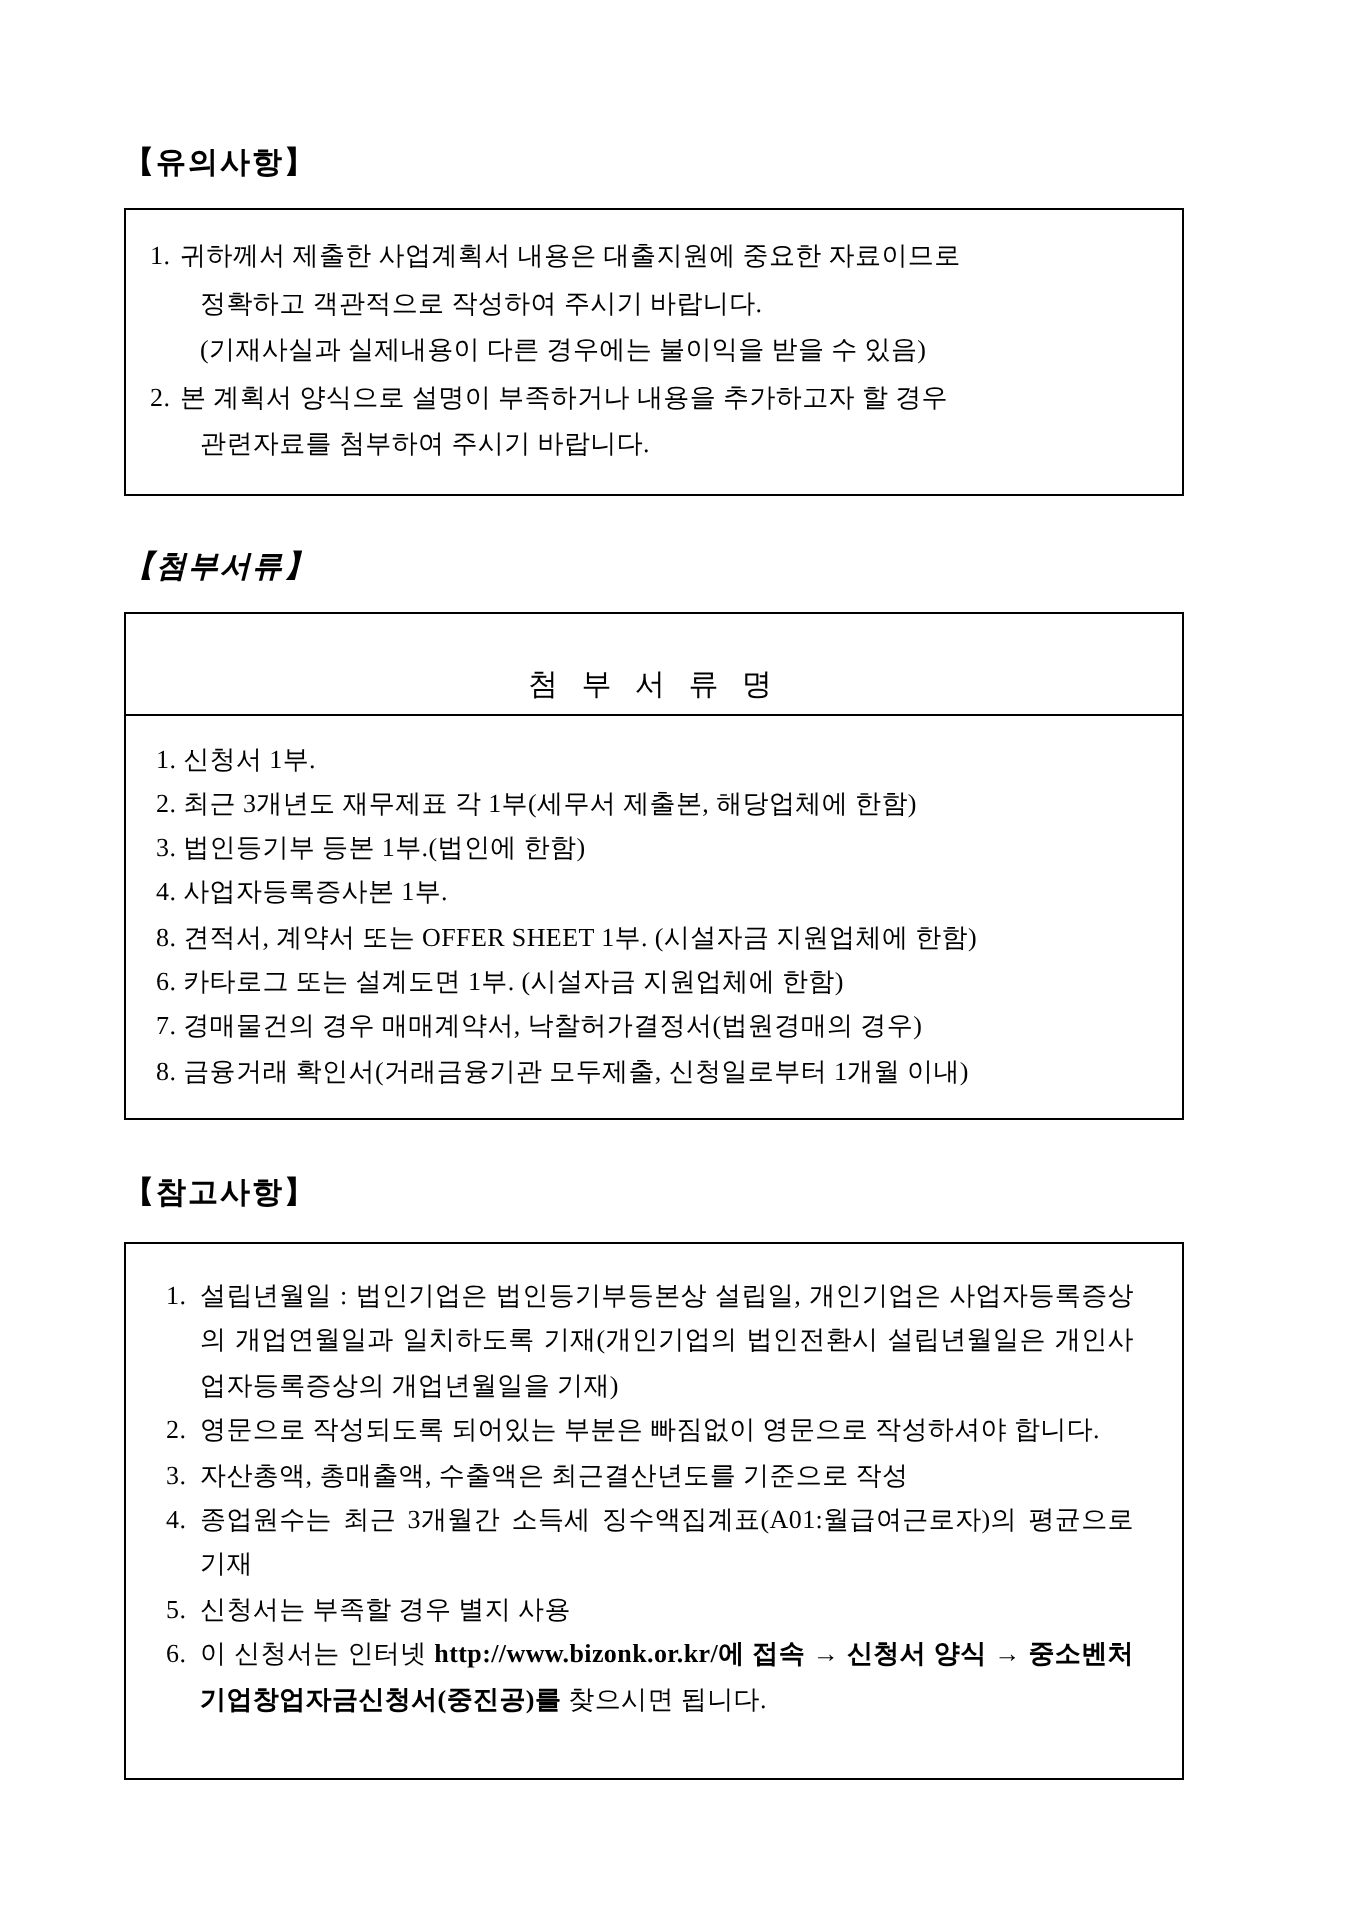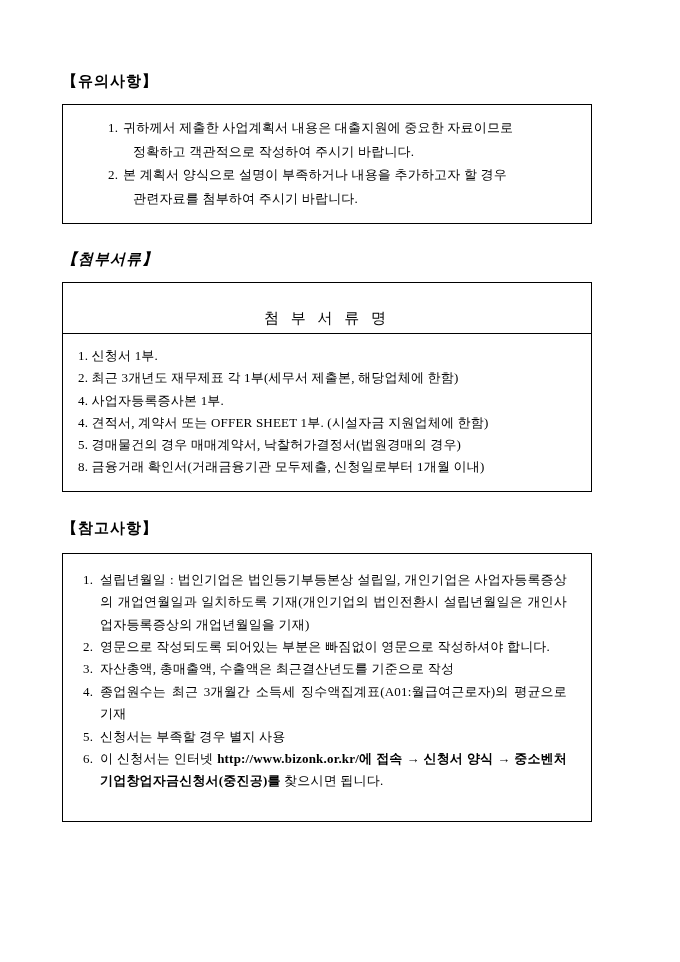--- a/index.html
+++ b/index.html
@@ -13,21 +13,21 @@
     position: relative; width: 652px; height: 962px;
     padding: 72px 60px 40px 62px;
     box-sizing: border-box; overflow: hidden; background: #ffffff;
   }
   .sec-heading {
     font-size: 15px; font-weight: bold; letter-spacing: 1px;
   }
   .box { border: 1px solid #000; }
 
   
-  .notes-box { margin-top: 13px; padding: 11px 22px 13px 45px; }
+  .notes-box { margin-top: 13px; padding: 11px 22px 13px 12px; }
   .nline { line-height: 23.5px; letter-spacing: 0.2px; white-space: nowrap; }
   .nnum { display: inline-block; width: 15px; }
   .cont { padding-left: 25px; }
 
   
   .attach-heading { margin-top: 26px; font-style: italic; }
   .attach-table { margin-top: 13px; }
   .table-header {
     text-align: center; font-size: 15px; letter-spacing: 4px;
     padding: 6px 0 5px 0; border-bottom: 1px solid #000; margin-top: 20px;
@@ -48,36 +48,39 @@
 
 <div class="page">
 
   <div class="sec-heading">【유의사항】</div>
 
   <div class="box notes-box">
     <div class="nline">
       <span class="nnum">1.</span><span>귀하께서 제출한 사업계획서 내용은 대출지원에 중요한 자료이므로</span>
     </div>
     <div class="nline cont">정확하고 객관적으로 작성하여 주시기 바랍니다.</div>
+    <div class="nline cont">(기재사실과 실제내용이 다른 경우에는 불이익을 받을 수 있음)</div>
     <div class="nline">
       <span class="nnum">2.</span><span>본 계획서 양식으로 설명이 부족하거나 내용을 추가하고자 할 경우</span>
     </div>
     <div class="nline cont">관련자료를 첨부하여 주시기 바랍니다.</div>
   </div>
 
   <div class="sec-heading attach-heading">【첨부서류】</div>
 
   <div class="box attach-table">
     <div class="table-header">첨 부 서 류 명</div>
     <div class="table-body">
       <div class="att-item">1. 신청서 1부.</div>
       <div class="att-item">2. 최근 3개년도 재무제표 각 1부(세무서 제출본, 해당업체에 한함)</div>
+      <div class="att-item">3. 법인등기부 등본 1부.(법인에 한함)</div>
       <div class="att-item">4. 사업자등록증사본 1부.</div>
-      <div class="att-item">4. 견적서, 계약서 또는 OFFER SHEET 1부. (시설자금 지원업체에 한함)</div>
-      <div class="att-item">5. 경매물건의 경우 매매계약서, 낙찰허가결정서(법원경매의 경우)</div>
+      <div class="att-item">8. 견적서, 계약서 또는 OFFER SHEET 1부. (시설자금 지원업체에 한함)</div>
+      <div class="att-item">6. 카타로그 또는 설계도면 1부. (시설자금 지원업체에 한함)</div>
+      <div class="att-item">7. 경매물건의 경우 매매계약서, 낙찰허가결정서(법원경매의 경우)</div>
       <div class="att-item">8. 금융거래 확인서(거래금융기관 모두제출, 신청일로부터 1개월 이내)</div>
     </div>
   </div>
 
   <div class="sec-heading ref-heading">【참고사항】</div>
 
   <div class="box ref-box">
     <div class="ref-item">
       <span class="rnum">1.</span>
       <span class="rtext">설립년월일 : 법인기업은 법인등기부등본상 설립일, 개인기업은 사업자등록증상의 개업연월일과 일치하도록 기재(개인기업의 법인전환시 설립년월일은 개인사업자등록증상의 개업년월일을 기재)</span>

